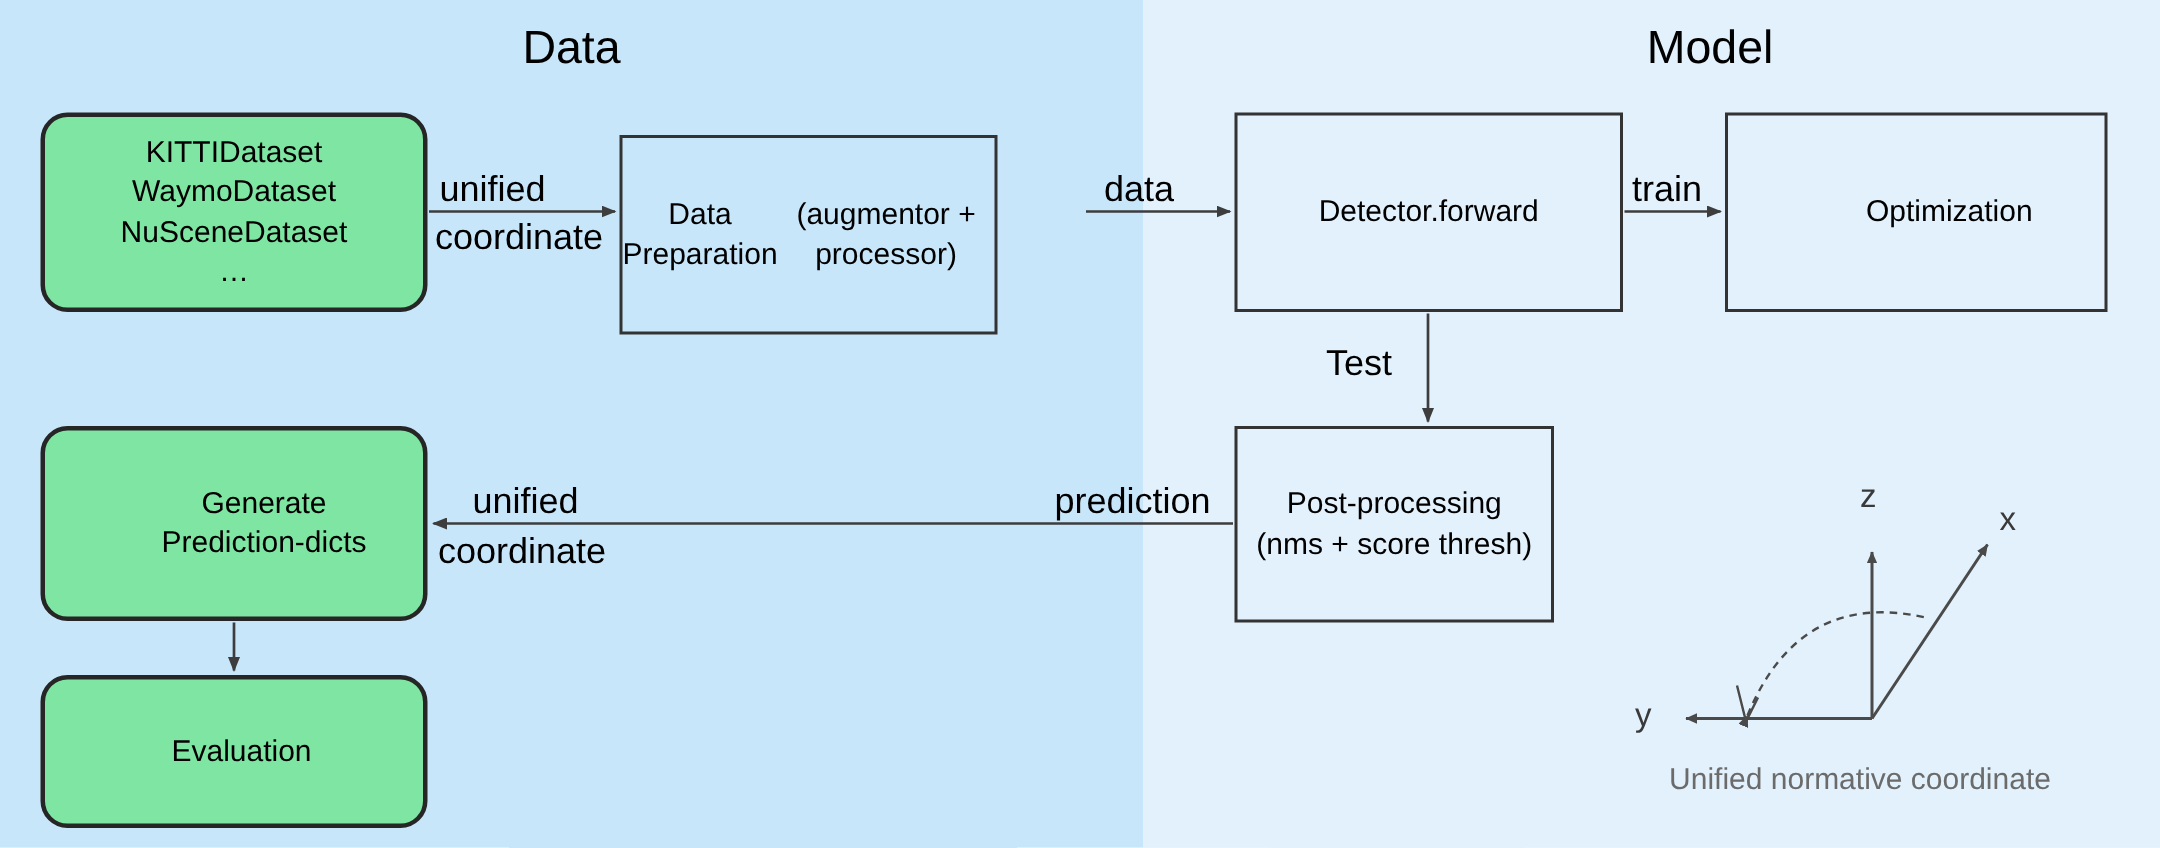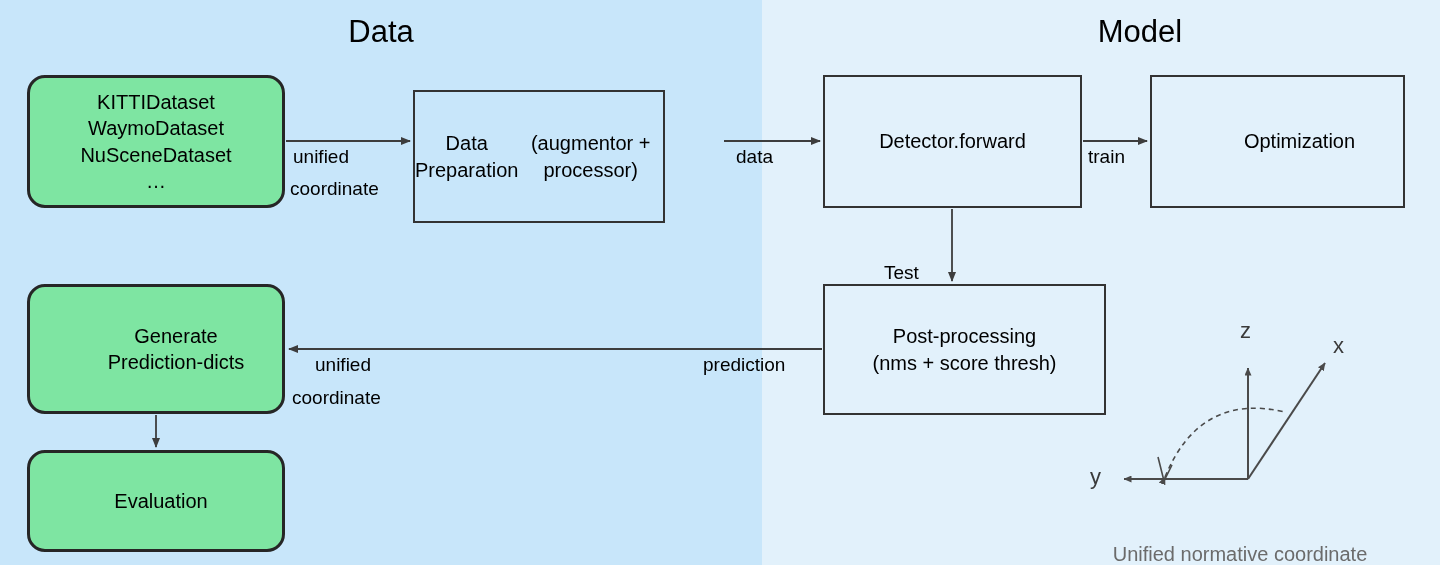--- a/index.html
+++ b/index.html
@@ -43,41 +43,39 @@
   }
   .box.green{background:#7ee5a2;border-color:#262626;border-width:3px;border-radius:18px;}
   .box.plain{background:transparent;border-color:#333333;border-width:2px;}
 
   
   #arrows{position:absolute;left:0;top:0;width:1440px;height:565px;}
 
   
   .edge-label{
     position:absolute;
-    font-size:19px;
+    font-size:24px;
     color:#000;
     white-space:nowrap;
     line-height:1.25;
     text-align:center;
-    margin-top:33px;
   }
   .axis-label{
     position:absolute;
     font-size:22px;
     color:#3a3a3a;
     line-height:1;
   }
   #coord-caption{
     position:absolute;
     left:1040px;top:509px;width:400px;
     text-align:center;
     font-size:20px;
     color:#6b6b6b;
     white-space:nowrap;
-    margin-top:34px;
   }
 </style>
 </head>
 <body>
 
 <div id="stage">
 
   <div class="panel" id="panel-data"></div>
   <div class="panel" id="panel-model"></div>
 
@@ -97,21 +95,21 @@
   </div>
 
   <div class="box plain" style="left:823px;top:75px;width:259px;height:133px;">
     <span>Detector.forward</span>
   </div>
 
   <div class="box plain" style="left:1150px;top:75px;width:255px;height:133px;padding-left:44px;">
     <span>Optimization</span>
   </div>
 
-  <div class="box plain" style="left:823px;top:284px;width:283px;height:131px;flex-direction:column;">
+  <div class="box plain" style="left:823px;top:284px;width:213px;height:131px;flex-direction:column;">
     <span>Post-processing</span>
     <span>(nms + score thresh)</span>
   </div>
 
   <div class="box green" style="left:27px;top:284px;width:258px;height:130px;flex-direction:column;padding-left:40px;">
     <span>Generate</span>
     <span>Prediction-dicts</span>
   </div>
 
   <div class="box green" style="left:27px;top:450px;width:258px;height:102px;padding-left:10px;">

